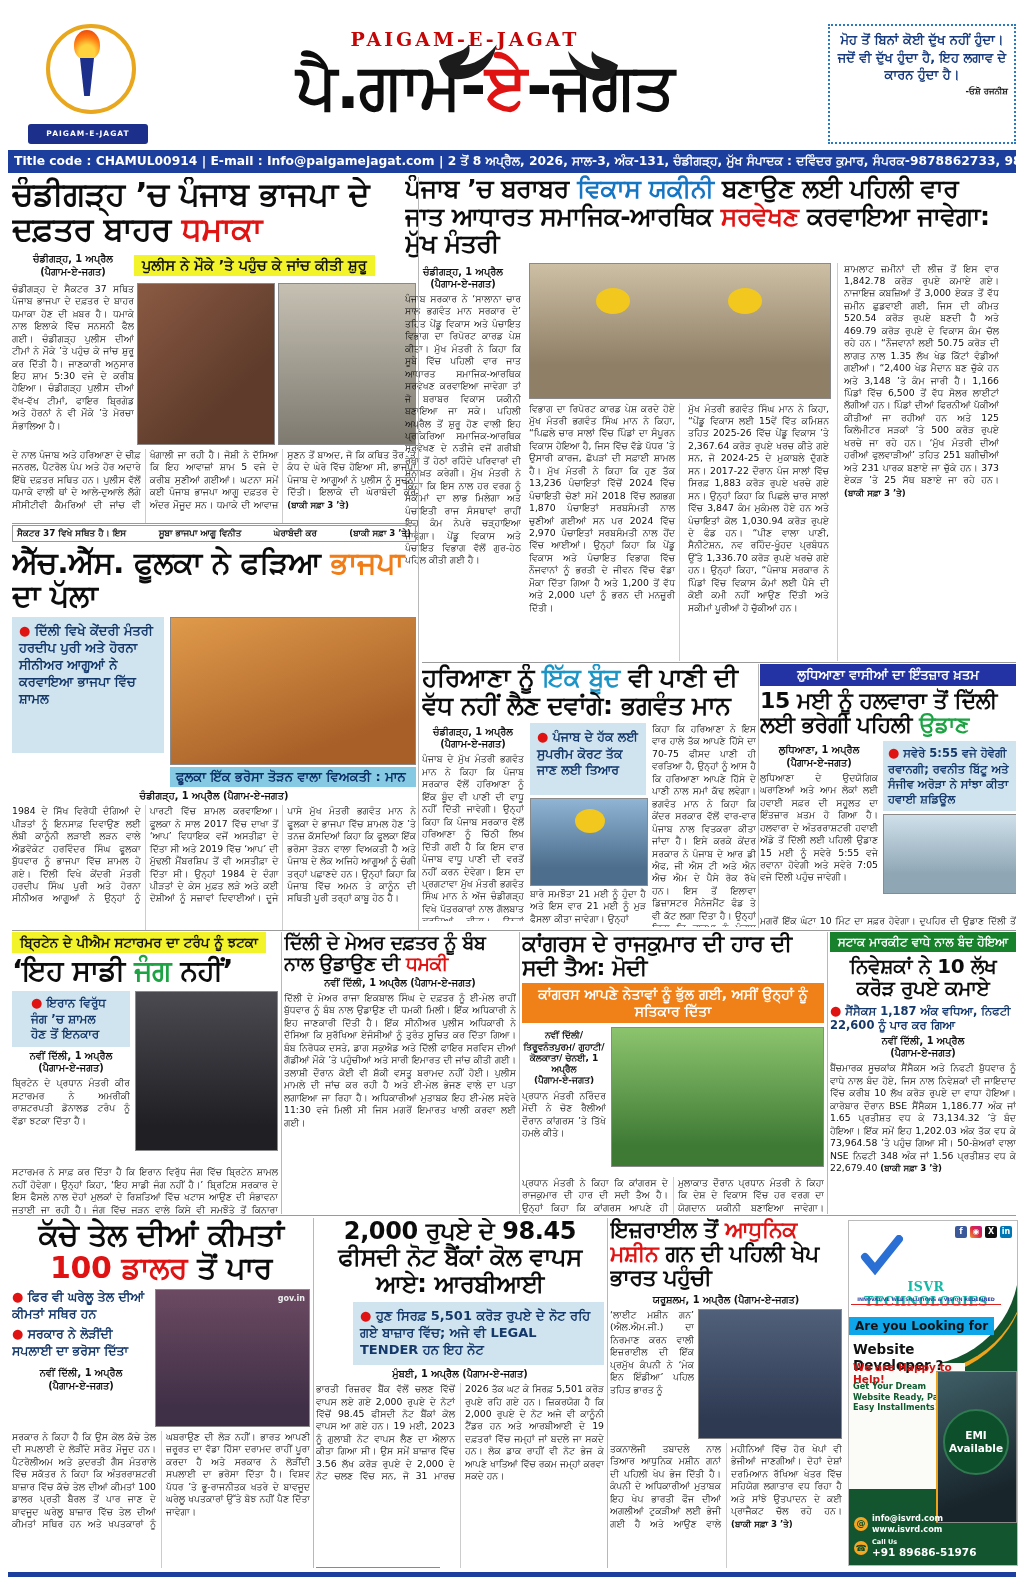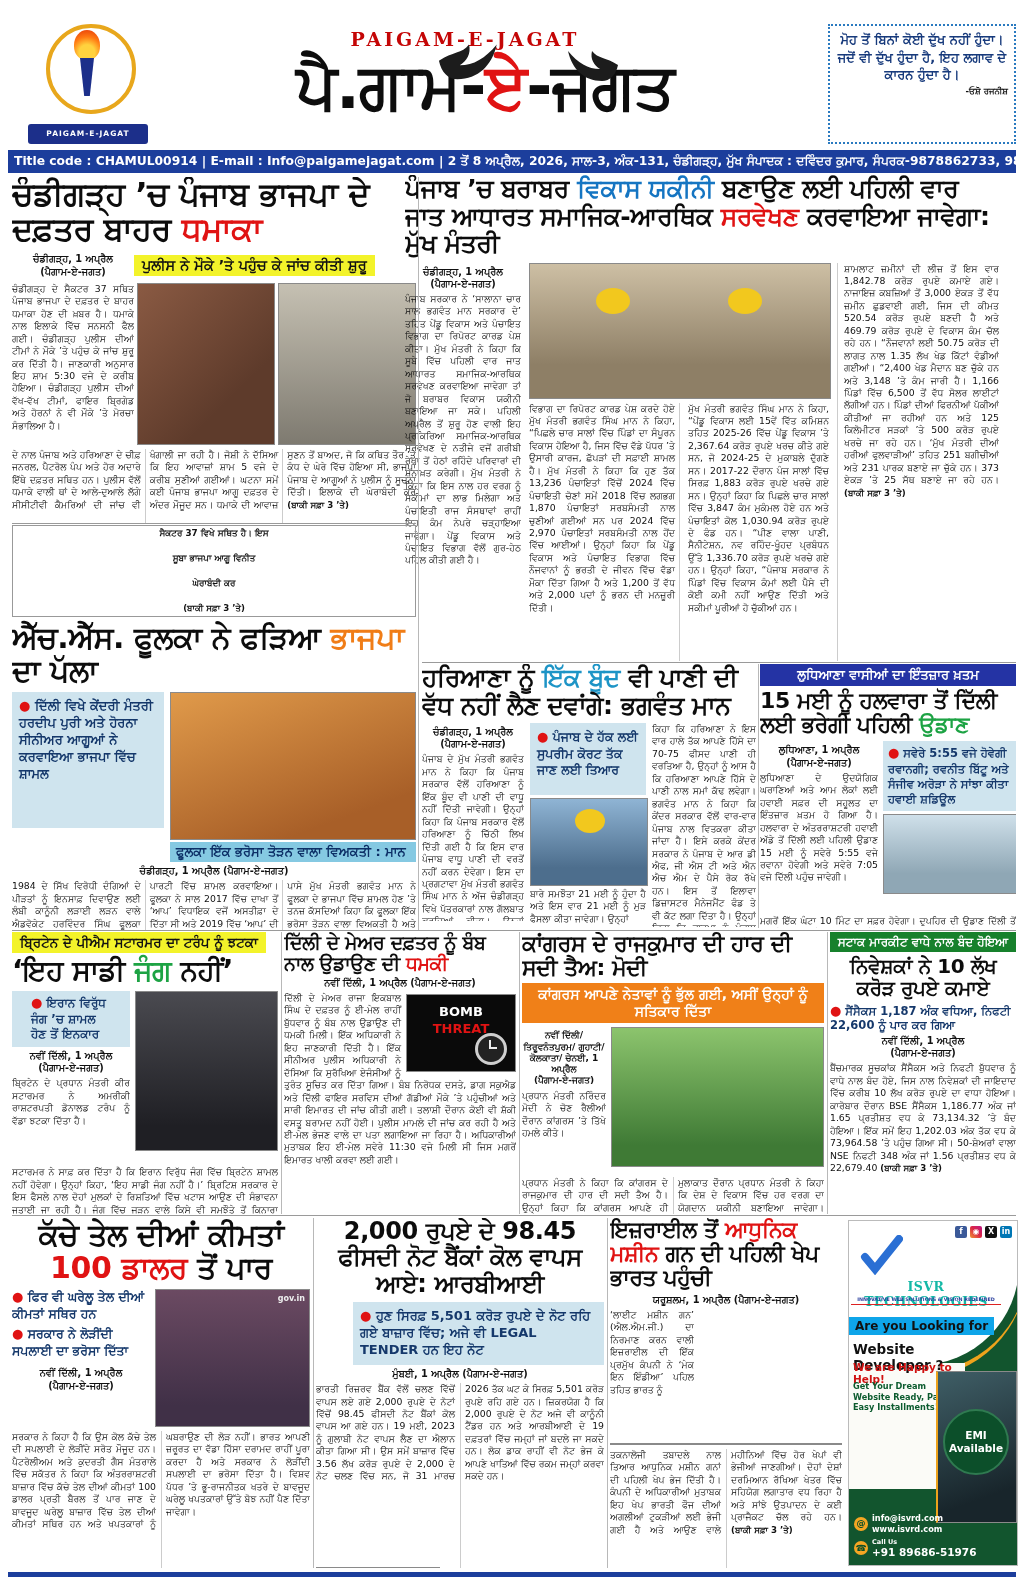--- a/index.html
+++ b/index.html
@@ -56,21 +56,21 @@
   .ph-starmer{background:linear-gradient(180deg,#4a4a50,#1f1f24 85%);}
   .ph-tea{background:linear-gradient(180deg,#8cc46d,#3f7a35 85%);}
   .ph-podium{background:linear-gradient(180deg,#6b4a62,#403047 85%);}
   .ph-cash{background:linear-gradient(135deg,#d9b6bd,#b18f98 80%);}
   .ph-shake{background:linear-gradient(180deg,#51607a,#2e3a52 85%);}
   .ph-bomb{background:#0a0a0a;}
   .wm{position:absolute;right:4px;top:4px;color:#eee;font-size:8px;font-weight:700;}
   .vr{position:absolute;width:1px;background:#b8b8b8;}
   .hrule{position:absolute;height:1px;background:#9a9a9a;}
   .row{display:flex;}
-  .strip{border:1px solid #999;padding:2px 4px;font-size:8.8px;font-weight:700;display:flex;gap:14px;align-items:center;justify-content:space-between;flex-direction:column;}
+  .strip{border:1px solid #999;padding:2px 4px;font-size:8.8px;font-weight:700;display:flex;gap:14px;align-items:center;justify-content:space-between;}
   .caption-bar{background:#85c9e2;color:#0c2f66;font-weight:800;font-size:13px;padding:2px 6px;}
   .clock{position:absolute;right:8px;bottom:6px;width:26px;height:26px;border:3px solid #cfcfcf;border-radius:50%;background:#222;}
   .clock:before{content:"";position:absolute;left:11px;top:4px;width:2px;height:9px;background:#eee;}
   .clock:after{content:"";position:absolute;left:11px;top:11px;width:8px;height:2px;background:#eee;}
   
   .ad{position:absolute;left:848px;top:1220px;width:168px;height:344px;background:#12552e;border:1px solid #bbb;overflow:hidden;}
   .ad-white{position:absolute;left:-26px;top:-24px;width:196px;height:168px;background:#fff;border-radius:0 0 100px 0;}
   .ad-gold{position:absolute;left:-30px;top:-30px;width:208px;height:182px;border:0 solid transparent;border-bottom:5px solid #eea31c;border-radius:0 0 110px 0;}
   .ad-mid{position:absolute;left:0;top:142px;width:116px;height:126px;background:#fbfbf7;}
   .ad-social{position:absolute;right:5px;top:5px;display:flex;gap:3px;}
@@ -216,25 +216,20 @@
       </div>
       <div class="ph ph-starmer" style="flex:1;height:158px;"></div>
     </div>
     <div class="body" style="margin-top:3px;height:60px;overflow:hidden;">ਸਟਾਰਮਰ ਨੇ ਸਾਫ਼ ਕਰ ਦਿੱਤਾ ਹੈ ਕਿ ਇਰਾਨ ਵਿਰੁੱਧ ਜੰਗ ਵਿੱਚ ਬ੍ਰਿਟੇਨ ਸ਼ਾਮਲ ਨਹੀਂ ਹੋਵੇਗਾ। ਉਨ੍ਹਾਂ ਕਿਹਾ, ‘ਇਹ ਸਾਡੀ ਜੰਗ ਨਹੀਂ ਹੈ।’ ਬ੍ਰਿਟਿਸ਼ ਸਰਕਾਰ ਦੇ ਇਸ ਫੈਸਲੇ ਨਾਲ ਦੋਹਾਂ ਮੁਲਕਾਂ ਦੇ ਰਿਸ਼ਤਿਆਂ ਵਿੱਚ ਖਟਾਸ ਆਉਣ ਦੀ ਸੰਭਾਵਨਾ ਜਤਾਈ ਜਾ ਰਹੀ ਹੈ। ਜੰਗ ਵਿੱਚ ਜੁੜਨ ਵਾਲੇ ਕਿਸੇ ਵੀ ਸਮਝੌਤੇ ਤੋਂ ਕਿਨਾਰਾ ਕਰਦਿਆਂ ਉਨ੍ਹਾਂ ਕਿਹਾ ਕਿ ਬ੍ਰਿਟੇਨ ਕੂਟਨੀਤਿਕ ਹੱਲ ਦਾ ਸਮਰਥਕ ਹੈ।</div>
   </div>
 
   <div class="art" style="left:284px;top:932px;width:232px;height:282px;">
     <div class="hl h20"><span>ਦਿੱਲੀ ਦੇ ਮੇਅਰ ਦਫ਼ਤਰ ਨੂੰ ਬੰਬ ਨਾਲ ਉਡਾਉਣ ਦੀ </span><span class="red">ਧਮਕੀ</span></div>
     <div class="byline"><span>ਨਵੀਂ ਦਿੱਲੀ, 1 ਅਪ੍ਰੈਲ</span> <span>(ਪੈਗਾਮ-ਏ-ਜਗਤ)</span></div>
     <div class="body" style="height:212px;overflow:hidden;">
-      <span class="ph ph-bomb" style="float:right;width:108px;height:76px;margin:2px 0 3px 5px;display:block;color:#fff;font-weight:900;text-align:center;">
-        <span style="display:block;font-size:13px;margin-top:8px;">BOMB</span>
-        <span style="display:block;font-size:13px;color:#e01313;">THREAT</span>
-        <span class="clock"></span>
-      </span>
       <span>ਦਿੱਲੀ ਦੇ ਮੇਅਰ ਰਾਜਾ ਇਕਬਾਲ ਸਿੰਘ ਦੇ ਦਫ਼ਤਰ ਨੂੰ ਈ-ਮੇਲ ਰਾਹੀਂ ਬੁੱਧਵਾਰ ਨੂੰ ਬੰਬ ਨਾਲ ਉਡਾਉਣ ਦੀ ਧਮਕੀ ਮਿਲੀ। ਇੱਕ ਅਧਿਕਾਰੀ ਨੇ ਇਹ ਜਾਣਕਾਰੀ ਦਿੱਤੀ ਹੈ। ਇੱਕ ਸੀਨੀਅਰ ਪੁਲੀਸ ਅਧਿਕਾਰੀ ਨੇ ਦੱਸਿਆ ਕਿ ਸੁਰੱਖਿਆ ਏਜੰਸੀਆਂ ਨੂੰ ਤੁਰੰਤ ਸੂਚਿਤ ਕਰ ਦਿੱਤਾ ਗਿਆ। ਬੰਬ ਨਿਰੋਧਕ ਦਸਤੇ, ਡਾਗ ਸਕੁਐਡ ਅਤੇ ਦਿੱਲੀ ਫਾਇਰ ਸਰਵਿਸ ਦੀਆਂ ਗੱਡੀਆਂ ਮੌਕੇ ’ਤੇ ਪਹੁੰਚੀਆਂ ਅਤੇ ਸਾਰੀ ਇਮਾਰਤ ਦੀ ਜਾਂਚ ਕੀਤੀ ਗਈ। ਤਲਾਸ਼ੀ ਦੌਰਾਨ ਕੋਈ ਵੀ ਸ਼ੱਕੀ ਵਸਤੂ ਬਰਾਮਦ ਨਹੀਂ ਹੋਈ। ਪੁਲੀਸ ਮਾਮਲੇ ਦੀ ਜਾਂਚ ਕਰ ਰਹੀ ਹੈ ਅਤੇ ਈ-ਮੇਲ ਭੇਜਣ ਵਾਲੇ ਦਾ ਪਤਾ ਲਗਾਇਆ ਜਾ ਰਿਹਾ ਹੈ। ਅਧਿਕਾਰੀਆਂ ਮੁਤਾਬਕ ਇਹ ਈ-ਮੇਲ ਸਵੇਰੇ 11:30 ਵਜੇ ਮਿਲੀ ਸੀ ਜਿਸ ਮਗਰੋਂ ਇਮਾਰਤ ਖਾਲੀ ਕਰਵਾ ਲਈ ਗਈ।</span>
     </div>
   </div>
 
   <div class="art" style="left:522px;top:932px;width:302px;height:282px;">
     <div class="hl h23">ਕਾਂਗਰਸ ਦੇ ਰਾਜਕੁਮਾਰ ਦੀ ਹਾਰ ਦੀ ਸਦੀ ਤੈਅ: ਮੋਦੀ</div>
     <span class="kicker-bar bar-orange" style="margin-top:3px;">ਕਾਂਗਰਸ ਆਪਣੇ ਨੇਤਾਵਾਂ ਨੂੰ ਭੁੱਲ ਗਈ, ਅਸੀਂ ਉਨ੍ਹਾਂ ਨੂੰ ਸਤਿਕਾਰ ਦਿੱਤਾ</span>
     <div class="row" style="gap:5px;margin-top:4px;">
       <div style="width:84px;">
         <div class="byline" style="font-size:9px;"><span>ਨਵੀਂ ਦਿੱਲੀ/ ਤਿਰੂਵਨੰਤਪੁਰਮ/ ਗੁਹਾਟੀ/ ਕੋਲਕਾਤਾ/ ਚੇਨਈ, 1 ਅਪ੍ਰੈਲ</span><br><span>(ਪੈਗਾਮ-ਏ-ਜਗਤ)</span></div>
@@ -272,21 +267,21 @@
     <div class="hl h25" style="text-align:center;">2,000 ਰੁਪਏ ਦੇ 98.45 ਫੀਸਦੀ ਨੋਟ ਬੈਂਕਾਂ ਕੋਲ ਵਾਪਸ ਆਏ: ਆਰਬੀਆਈ</div>
     <div class="bullet-box" style="margin-top:5px;font-size:13px;margin-left:37px;"><span class="dot">●</span> <span>ਹੁਣ ਸਿਰਫ਼ 5,501 ਕਰੋੜ ਰੁਪਏ ਦੇ ਨੋਟ ਰਹਿ ਗਏ ਬਾਜ਼ਾਰ ਵਿੱਚ; ਅਜੇ ਵੀ LEGAL TENDER ਹਨ ਇਹ ਨੋਟ</span></div>
     <div class="byline"><span>ਮੁੰਬਈ, 1 ਅਪ੍ਰੈਲ</span> <span>(ਪੈਗਾਮ-ਏ-ਜਗਤ)</span></div>
     <div class="body cols2" style="height:190px;">ਭਾਰਤੀ ਰਿਜ਼ਰਵ ਬੈਂਕ ਵੱਲੋਂ ਚਲਣ ਵਿੱਚੋਂ ਵਾਪਸ ਲਏ ਗਏ 2,000 ਰੁਪਏ ਦੇ ਨੋਟਾਂ ਵਿੱਚੋਂ 98.45 ਫੀਸਦੀ ਨੋਟ ਬੈਂਕਾਂ ਕੋਲ ਵਾਪਸ ਆ ਗਏ ਹਨ। 19 ਮਈ, 2023 ਨੂੰ ਗੁਲਾਬੀ ਨੋਟ ਵਾਪਸ ਲੈਣ ਦਾ ਐਲਾਨ ਕੀਤਾ ਗਿਆ ਸੀ। ਉਸ ਸਮੇਂ ਬਾਜ਼ਾਰ ਵਿੱਚ 3.56 ਲੱਖ ਕਰੋੜ ਰੁਪਏ ਦੇ 2,000 ਦੇ ਨੋਟ ਚਲਣ ਵਿੱਚ ਸਨ, ਜੋ 31 ਮਾਰਚ 2026 ਤੱਕ ਘਟ ਕੇ ਸਿਰਫ਼ 5,501 ਕਰੋੜ ਰੁਪਏ ਰਹਿ ਗਏ ਹਨ। ਜ਼ਿਕਰਯੋਗ ਹੈ ਕਿ 2,000 ਰੁਪਏ ਦੇ ਨੋਟ ਅਜੇ ਵੀ ਕਾਨੂੰਨੀ ਟੈਂਡਰ ਹਨ ਅਤੇ ਆਰਬੀਆਈ ਦੇ 19 ਦਫ਼ਤਰਾਂ ਵਿੱਚ ਜਮ੍ਹਾਂ ਜਾਂ ਬਦਲੇ ਜਾ ਸਕਦੇ ਹਨ। ਲੋਕ ਡਾਕ ਰਾਹੀਂ ਵੀ ਨੋਟ ਭੇਜ ਕੇ ਆਪਣੇ ਖਾਤਿਆਂ ਵਿੱਚ ਰਕਮ ਜਮ੍ਹਾਂ ਕਰਵਾ ਸਕਦੇ ਹਨ।</div>
     <div class="ph ph-cash abs" style="right:4px;bottom:6px;width:126px;height:62px;"></div>
   </div>
 
   <div class="art" style="left:610px;top:1218px;width:232px;height:350px;">
     <div class="hl h23"><span>ਇਜ਼ਰਾਈਲ ਤੋਂ </span><span class="red">ਆਧੁਨਿਕ ਮਸ਼ੀਨ</span><span> ਗਨ ਦੀ ਪਹਿਲੀ ਖੇਪ ਭਾਰਤ ਪਹੁੰਚੀ</span></div>
     <div class="byline"><span>ਯਰੂਸ਼ਲਮ, 1 ਅਪ੍ਰੈਲ</span> <span>(ਪੈਗਾਮ-ਏ-ਜਗਤ)</span></div>
-    <div class="row" style="gap:4px;flex-direction:column;">
+    <div class="row" style="gap:4px;">
       <div class="body" style="width:84px;height:130px;overflow:hidden;">‘ਲਾਈਟ ਮਸ਼ੀਨ ਗਨ’ (ਐਲ.ਐਮ.ਜੀ.) ਦਾ ਨਿਰਮਾਣ ਕਰਨ ਵਾਲੀ ਇਜ਼ਰਾਈਲ ਦੀ ਇੱਕ ਪ੍ਰਮੁੱਖ ਕੰਪਨੀ ਨੇ ‘ਮੇਕ ਇਨ ਇੰਡੀਆ’ ਪਹਿਲ ਤਹਿਤ ਭਾਰਤ ਨੂੰ</div>
       <div class="ph ph-shake" style="flex:1;height:128px;"></div>
     </div>
     <div class="body cols2" style="margin-top:4px;height:150px;"><span>ਤਕਨਾਲੋਜੀ ਤਬਾਦਲੇ ਨਾਲ ਤਿਆਰ ਆਧੁਨਿਕ ਮਸ਼ੀਨ ਗਨਾਂ ਦੀ ਪਹਿਲੀ ਖੇਪ ਭੇਜ ਦਿੱਤੀ ਹੈ। ਕੰਪਨੀ ਦੇ ਅਧਿਕਾਰੀਆਂ ਮੁਤਾਬਕ ਇਹ ਖੇਪ ਭਾਰਤੀ ਫੌਜ ਦੀਆਂ ਅਗਲੀਆਂ ਟੁਕੜੀਆਂ ਲਈ ਭੇਜੀ ਗਈ ਹੈ ਅਤੇ ਆਉਣ ਵਾਲੇ ਮਹੀਨਿਆਂ ਵਿੱਚ ਹੋਰ ਖੇਪਾਂ ਵੀ ਭੇਜੀਆਂ ਜਾਣਗੀਆਂ। ਦੋਹਾਂ ਦੇਸ਼ਾਂ ਦਰਮਿਆਨ ਰੱਖਿਆ ਖੇਤਰ ਵਿੱਚ ਸਹਿਯੋਗ ਲਗਾਤਾਰ ਵਧ ਰਿਹਾ ਹੈ ਅਤੇ ਸਾਂਝੇ ਉਤਪਾਦਨ ਦੇ ਕਈ ਪ੍ਰਾਜੈਕਟ ਚੱਲ ਰਹੇ ਹਨ।</span> <span class="more">(ਬਾਕੀ ਸਫ਼ਾ 3 ’ਤੇ)</span></div>
   </div>
 
   <div class="ad">
     <div class="ad-gold"></div>
     <div class="ad-white"></div>
     <div class="ad-social">

